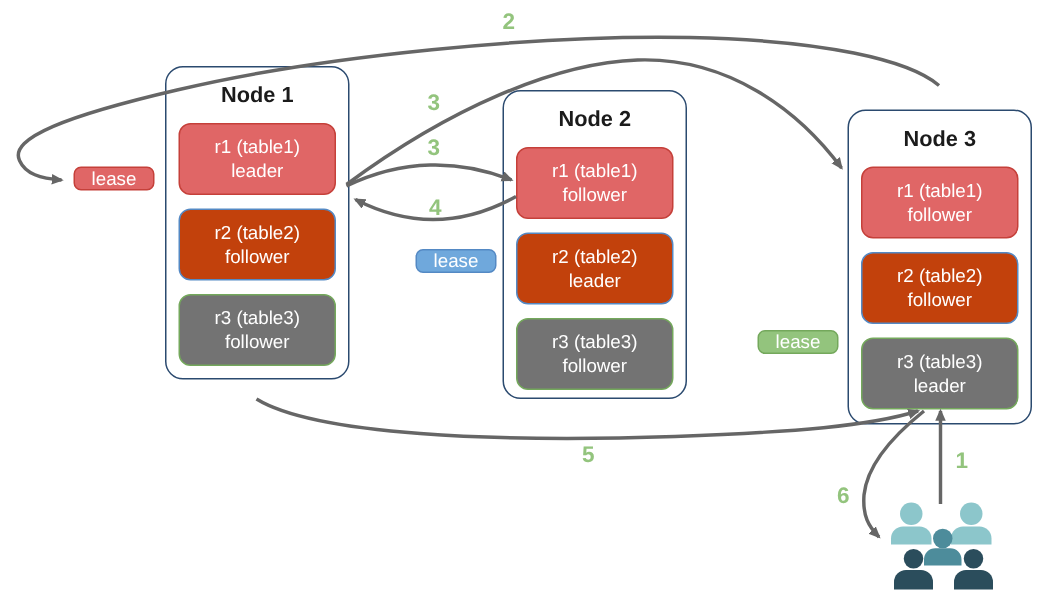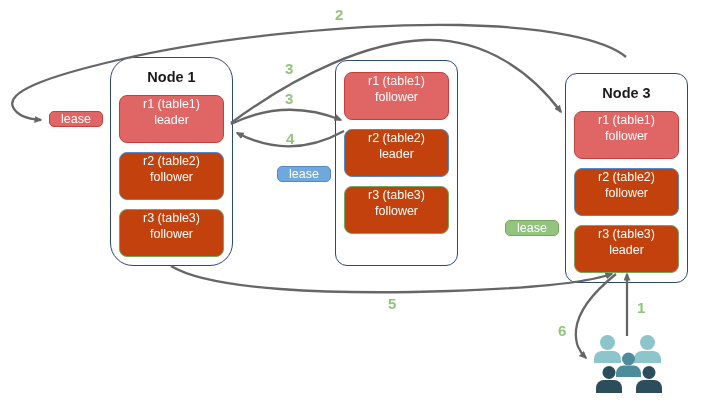--- a/index.html
+++ b/index.html
@@ -4,62 +4,63 @@
 <style>
   html,body{margin:0;padding:0;background:#ffffff;}
   .canvas{position:relative;width:704px;height:405px;background:#ffffff;overflow:hidden;
           font-family:"Liberation Sans", sans-serif;}
   .node{position:absolute;width:123px;height:209px;background:#ffffff;
         border:1.5px solid #2b4a6f;border-radius:12px;box-sizing:border-box;
         padding:11px 8px 6px 8px;z-index:1;}
   .node-title{font-size:14.5px;font-weight:bold;color:#1b1b1b;text-align:center;
               margin-bottom:10px;}
   .block{height:48px;border-radius:8px;margin-bottom:9px;display:flex;flex-direction:column;
-         align-items:center;justify-content:flex-start;color:#ffffff;font-size:12.5px;
+         align-items:center;justify-content:center;color:#ffffff;font-size:12.5px;
          line-height:1.28;text-align:center;box-sizing:border-box;}
   .block:last-child{margin-bottom:0;}
   .block.red{background:#e06666;border:1.5px solid #c5403a;}
   .block.blue{background:#c2410c;border:1.5px solid #5489c4;}
-  .block.green{background:#c2410c;border:1.5px solid #74a85c;}
+  .block.green{background:#737373;border:1.5px solid #74a85c;}
   .lease{position:absolute;width:54px;height:16px;border-radius:5px;color:#ffffff;
          font-size:12.5px;display:flex;align-items:center;justify-content:center;
          box-sizing:border-box;z-index:1;}
   .lease.red{background:#e06666;border:1.5px solid #c5403a;}
   .lease.blue{background:#6fa8dc;border:1px solid #5489c4;}
   .lease.green{background:#93c47d;border:1px solid #74a85c;}
   .step{position:absolute;font-size:15px;font-weight:bold;color:#93c47d;z-index:3;}
   .arrows{position:absolute;left:0;top:0;z-index:2;pointer-events:none;}
   .users{position:absolute;left:592px;top:334px;z-index:1;}
 </style>
 </head>
 <body>
 
 <div class="canvas">
 
   <div class="lease red" style="left:49px;top:111px;">lease</div>
   <div class="lease blue" style="left:277px;top:166px;">lease</div>
   <div class="lease green" style="left:505px;top:220px;">lease</div>
 
-  <div class="node" style="left:110px;top:57px;border-radius:23px;">
+  <div class="node" style="left:110px;top:44px;">
     <div class="node-title">Node 1</div>
     <div class="block red">
       <span>r1 (table1)</span>
       <span>leader</span>
     </div>
     <div class="block blue">
       <span>r2 (table2)</span>
       <span>follower</span>
     </div>
     <div class="block green">
       <span>r3 (table3)</span>
       <span>follower</span>
     </div>
   </div>
 
   <div class="node" style="left:335px;top:60px;height:206px;">
+    <div class="node-title">Node 2</div>
     <div class="block red">
       <span>r1 (table1)</span>
       <span>follower</span>
     </div>
     <div class="block blue">
       <span>r2 (table2)</span>
       <span>leader</span>
     </div>
     <div class="block green">
       <span>r3 (table3)</span>

